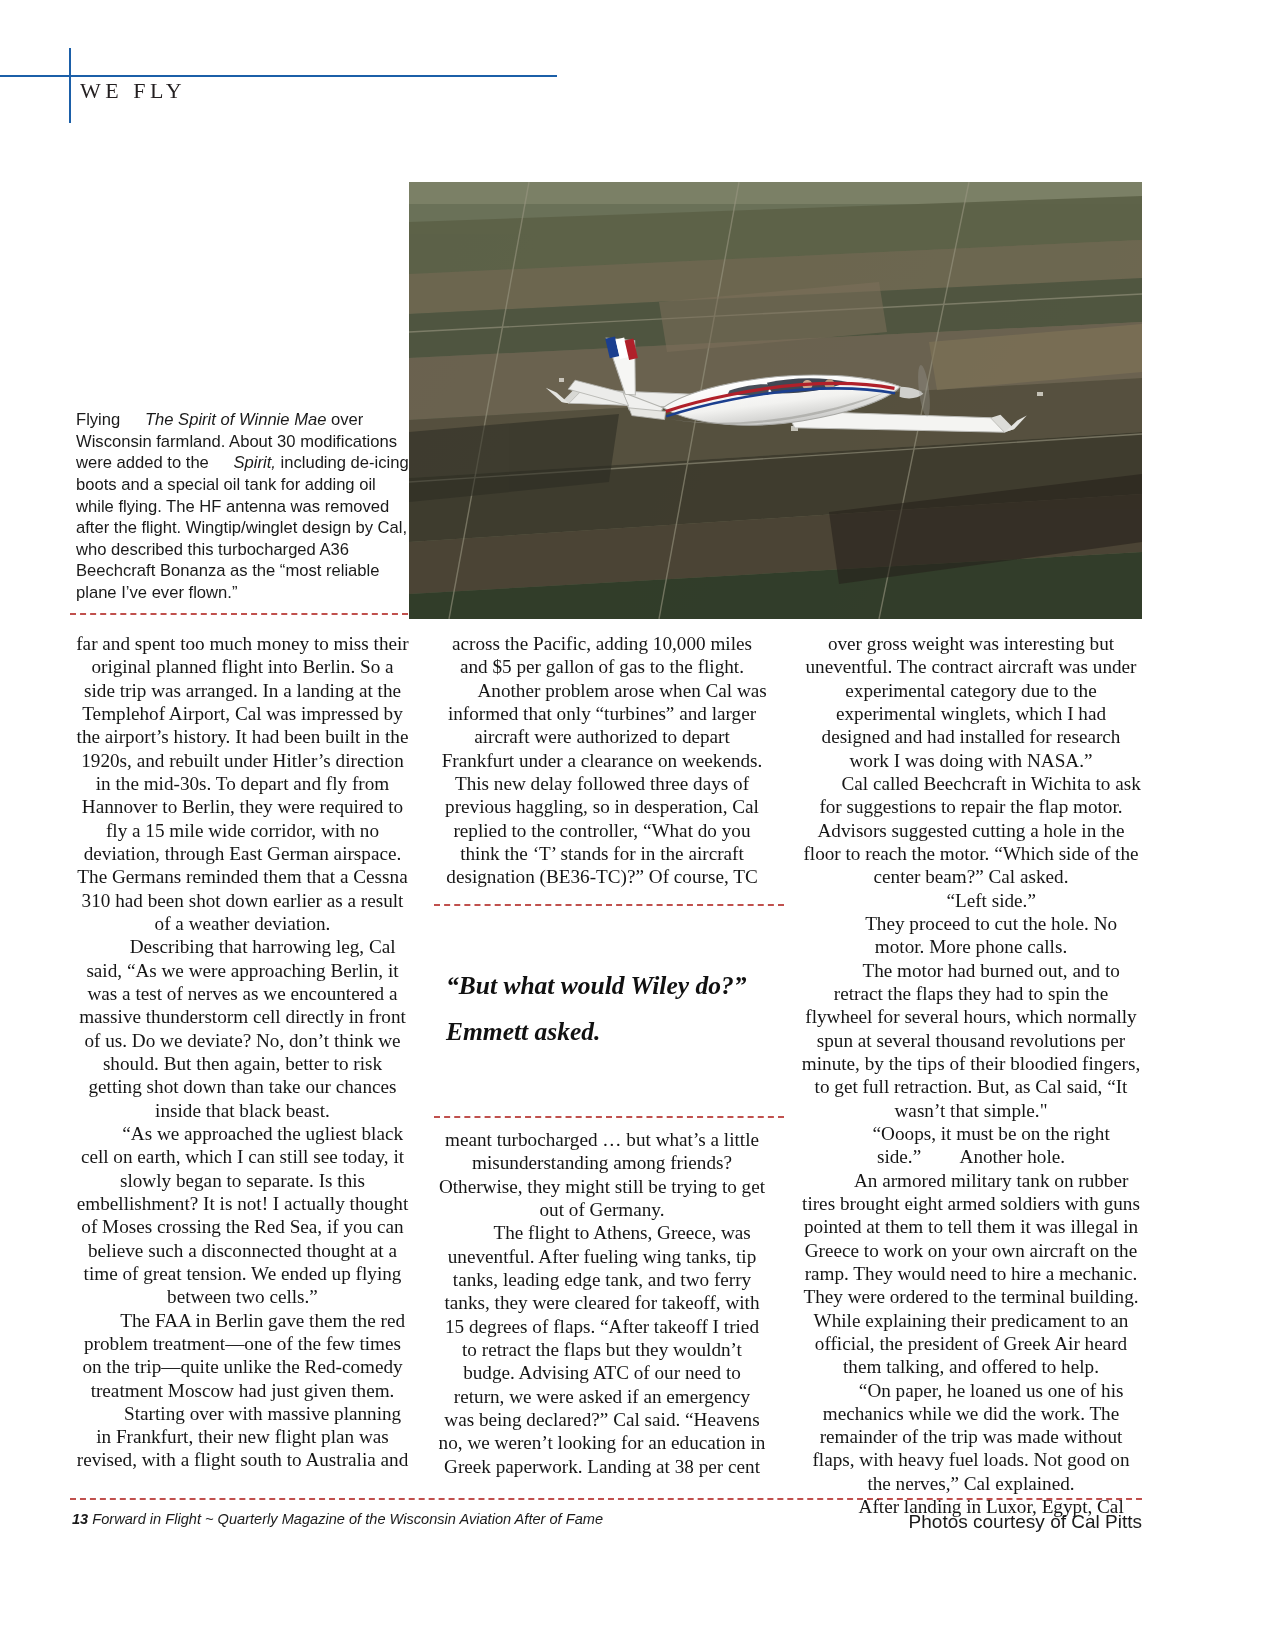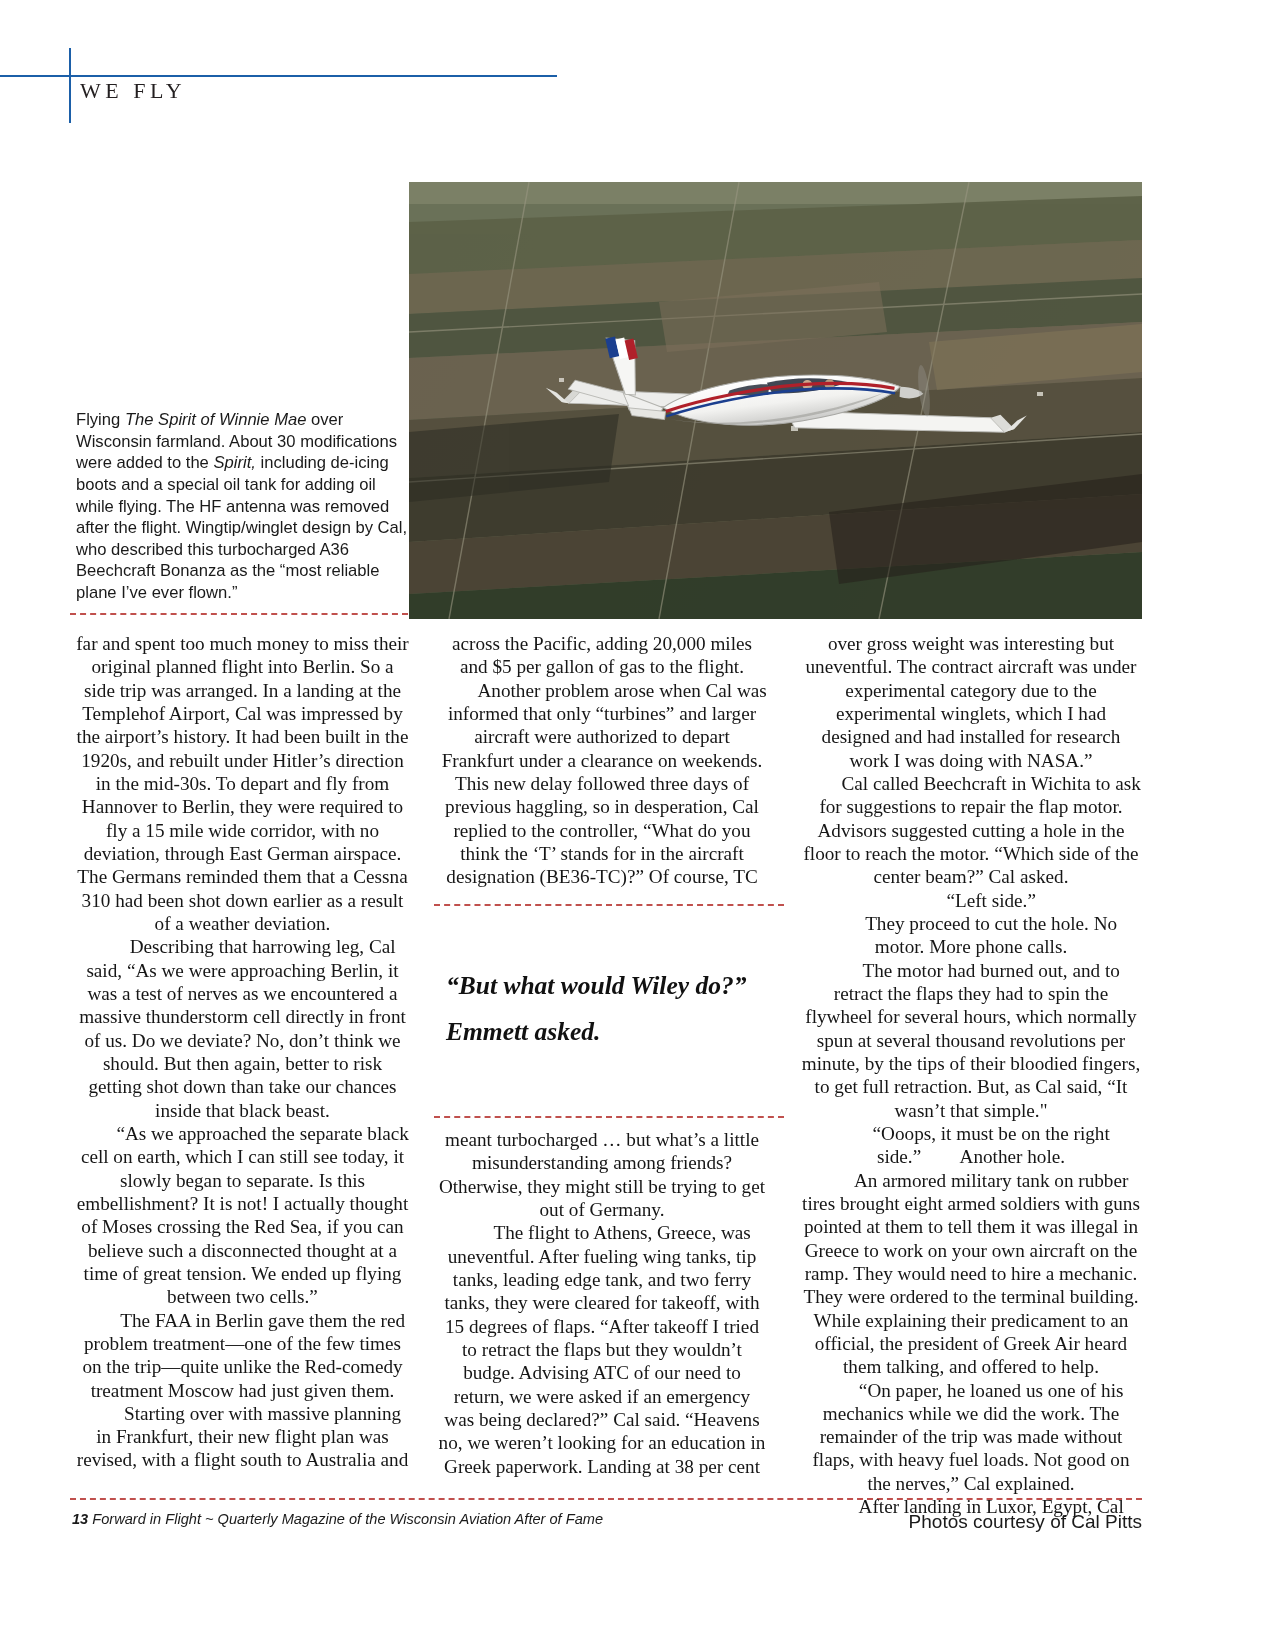--- a/index.html
+++ b/index.html
@@ -68,21 +68,21 @@
     position: absolute;
     left: 76px;
     top: 409px;
     width: 336px;
     font-family: "Liberation Sans", "DejaVu Sans", sans-serif;
     font-size: 16.6px;
     line-height: 1.305;
     color: #1a1a1a;
     text-align: left;
   }
-  .caption i { font-style: italic; }
+  .caption i { font-style: italic; margin-left: 20px; }
 
   
   .dash {
     position: absolute;
     height: 0;
     border-top: 2px dashed #c0504d;
   }
   .dash-c1-top   { left: 70px;  top: 613px;  width: 338px; }
   .dash-c2-mid   { left: 434px; top: 904px;  width: 350px; }
   .dash-c2-mid2  { left: 434px; top: 1116px; width: 350px; }
@@ -258,28 +258,28 @@
   </div>
 
   <div class="dash dash-c1-top"></div>
   <div class="dash dash-c2-mid"></div>
   <div class="dash dash-c2-mid2"></div>
   <div class="dash dash-footer"></div>
 
   <div class="col col1">
     <p class="noindent">far and spent too much money to miss their original planned flight into Berlin. So a side trip was arranged. In a landing at the Templehof Airport, Cal was impressed by the airport’s history. It had been built in the 1920s, and rebuilt under Hitler’s direction in the mid-30s. To depart and fly from Hannover to Berlin, they were required to fly a 15 mile wide corridor, with no deviation, through East German airspace. The Germans reminded them that a Cessna 310 had been shot down earlier as a result of a weather deviation.</p>
     <p>Describing that harrowing leg, Cal said, “As we were approaching Berlin, it was a test of nerves as we encountered a massive thunderstorm cell directly in front of us. Do we deviate? No, don’t think we should. But then again, better to risk getting shot down than take our chances inside that black beast.</p>
-    <p>“As we approached the separate black</p>
+    <p>“As we approached the ugliest black</p>
     <p class="noindent">cell on earth, which I can still see today, it slowly began to separate. Is this embellishment? It is not! I actually thought of Moses crossing the Red Sea, if you can believe such a disconnected thought at a time of great tension. We ended up flying between two cells.”</p>
     <p>The FAA in Berlin gave them the red problem treatment—one of the few times on the trip—quite unlike the Red-comedy treatment Moscow had just given them.</p>
     <p>Starting over with massive planning in Frankfurt, their new flight plan was revised, with a flight south to Australia and</p>
   </div>
 
   <div class="col col2">
-    <p class="noindent">across the Pacific, adding 20,000 miles and $5 per gallon of gas to the flight.</p>
+    <p class="noindent">across the Pacific, adding 10,000 miles and $5 per gallon of gas to the flight.</p>
     <p>Another problem arose when Cal was informed that only “turbines” and larger aircraft were authorized to depart Frankfurt under a clearance on weekends. This new delay followed three days of previous haggling, so in desperation, Cal replied to the controller, “What do you think the ‘T’ stands for in the aircraft designation (BE36-TC)?” Of course, TC</p>
   </div>
 
   <div class="pullquote">
     <div>“But what would Wiley do?”</div>
     <div>Emmett asked.</div>
   </div>
 
   <div class="col col2b">
     <p class="noindent">meant turbocharged … but what’s a little misunderstanding among friends? Otherwise, they might still be trying to get out of Germany.</p>

